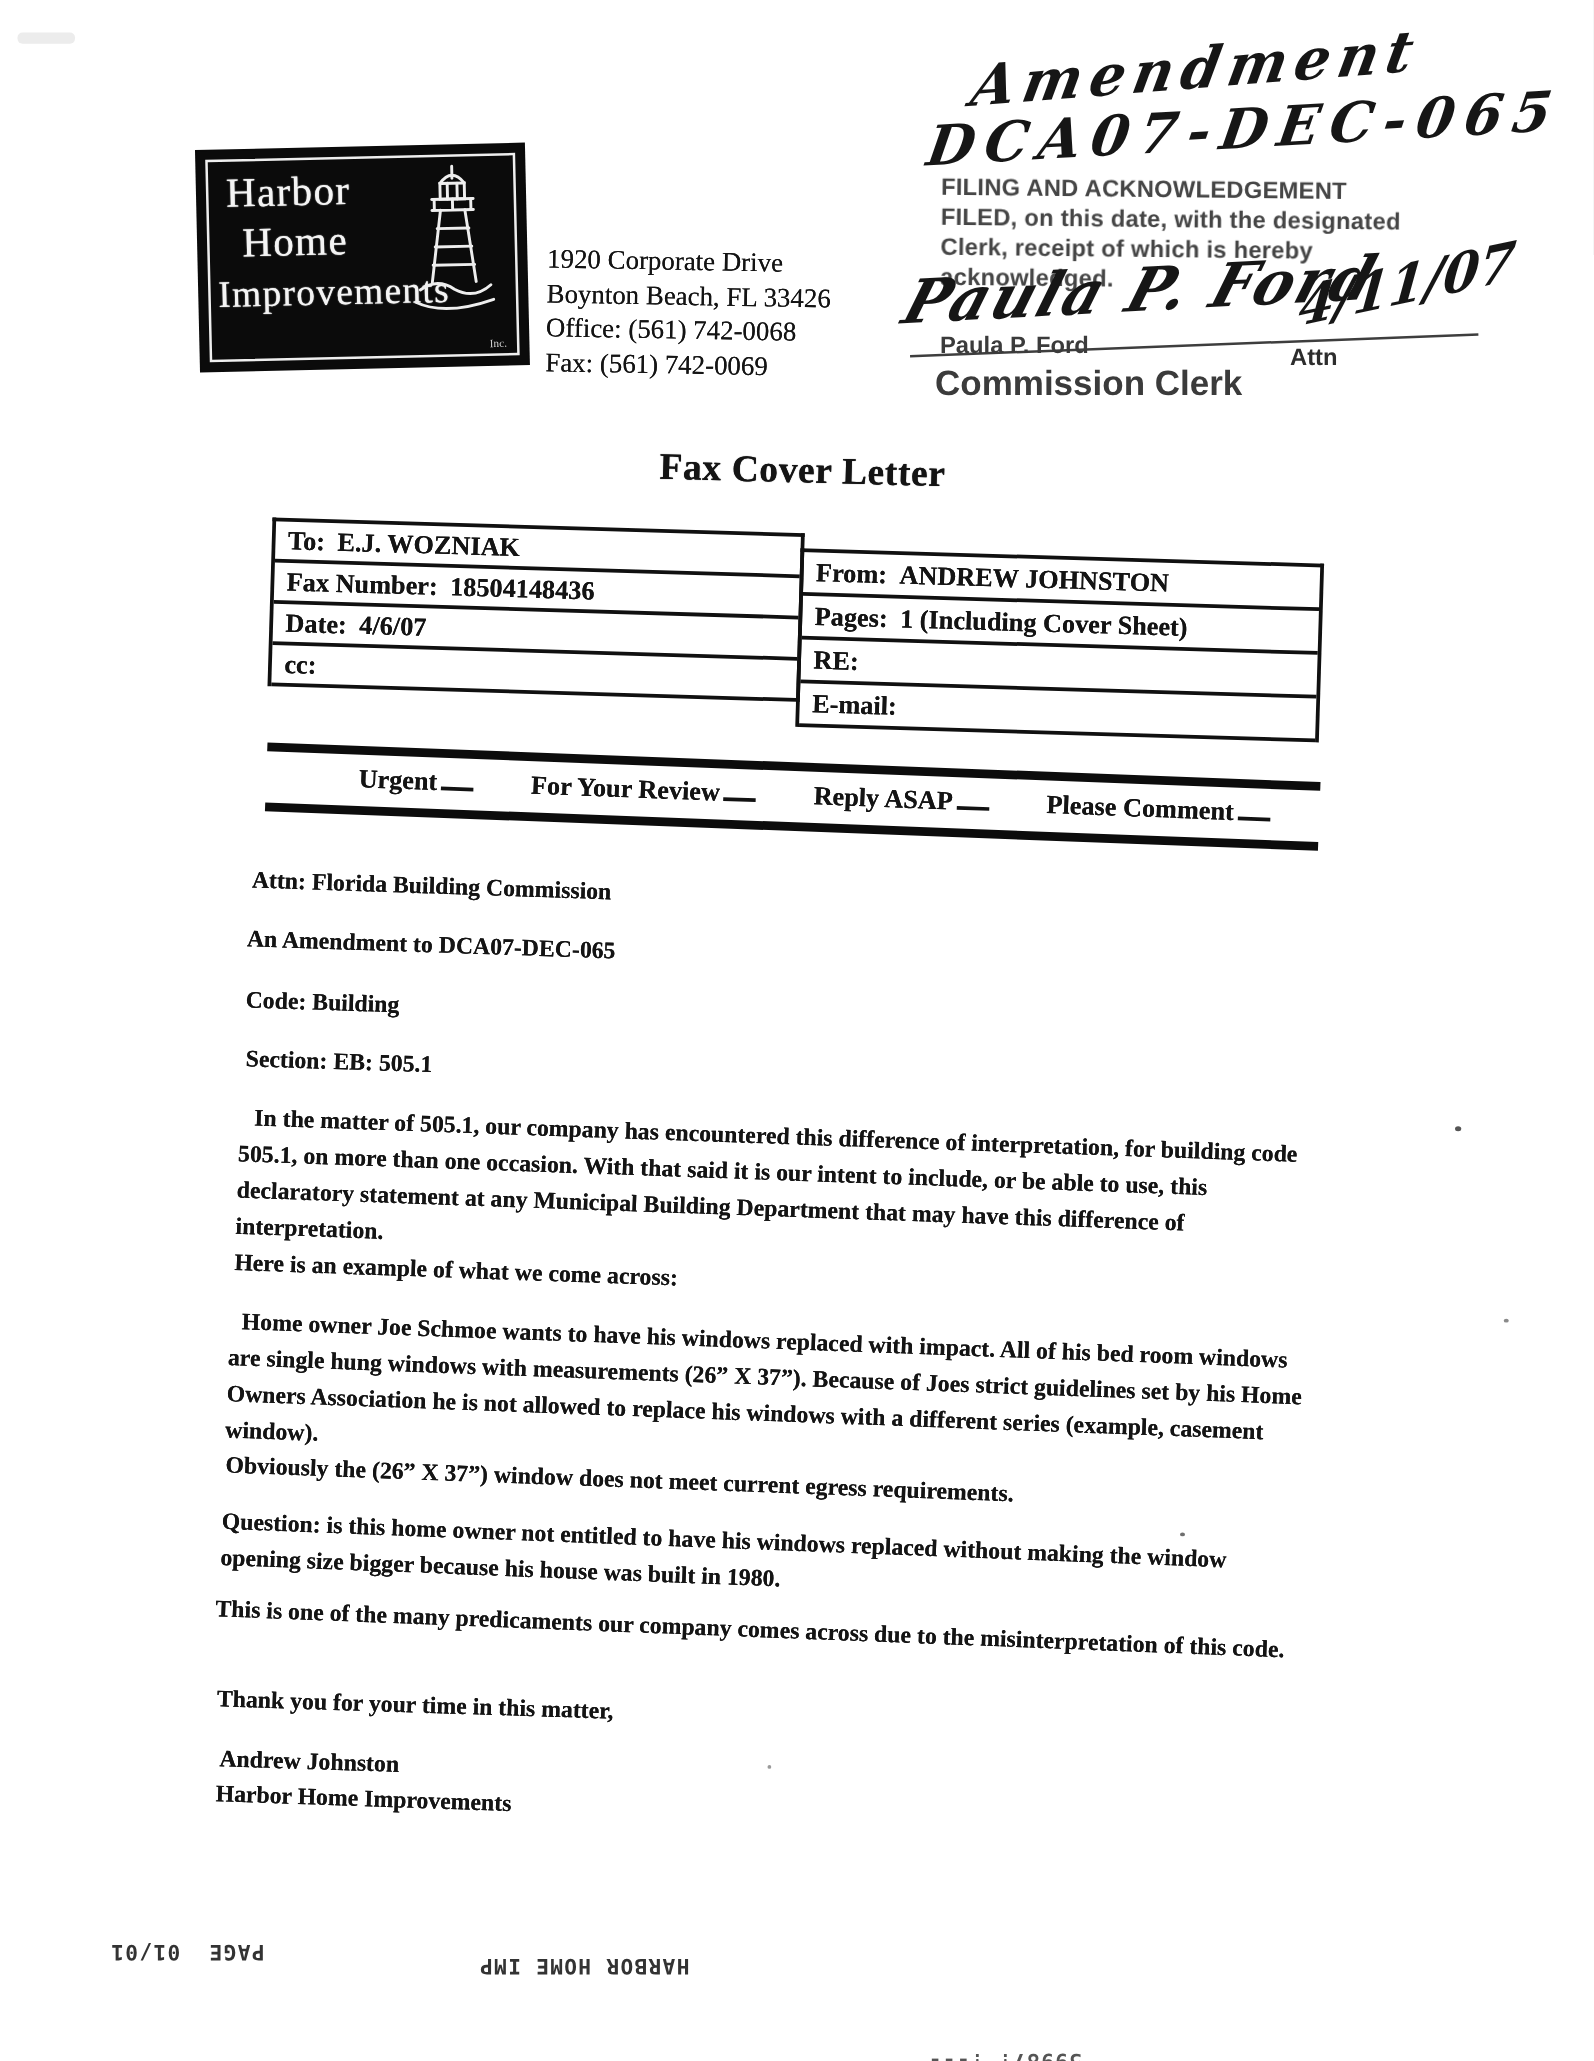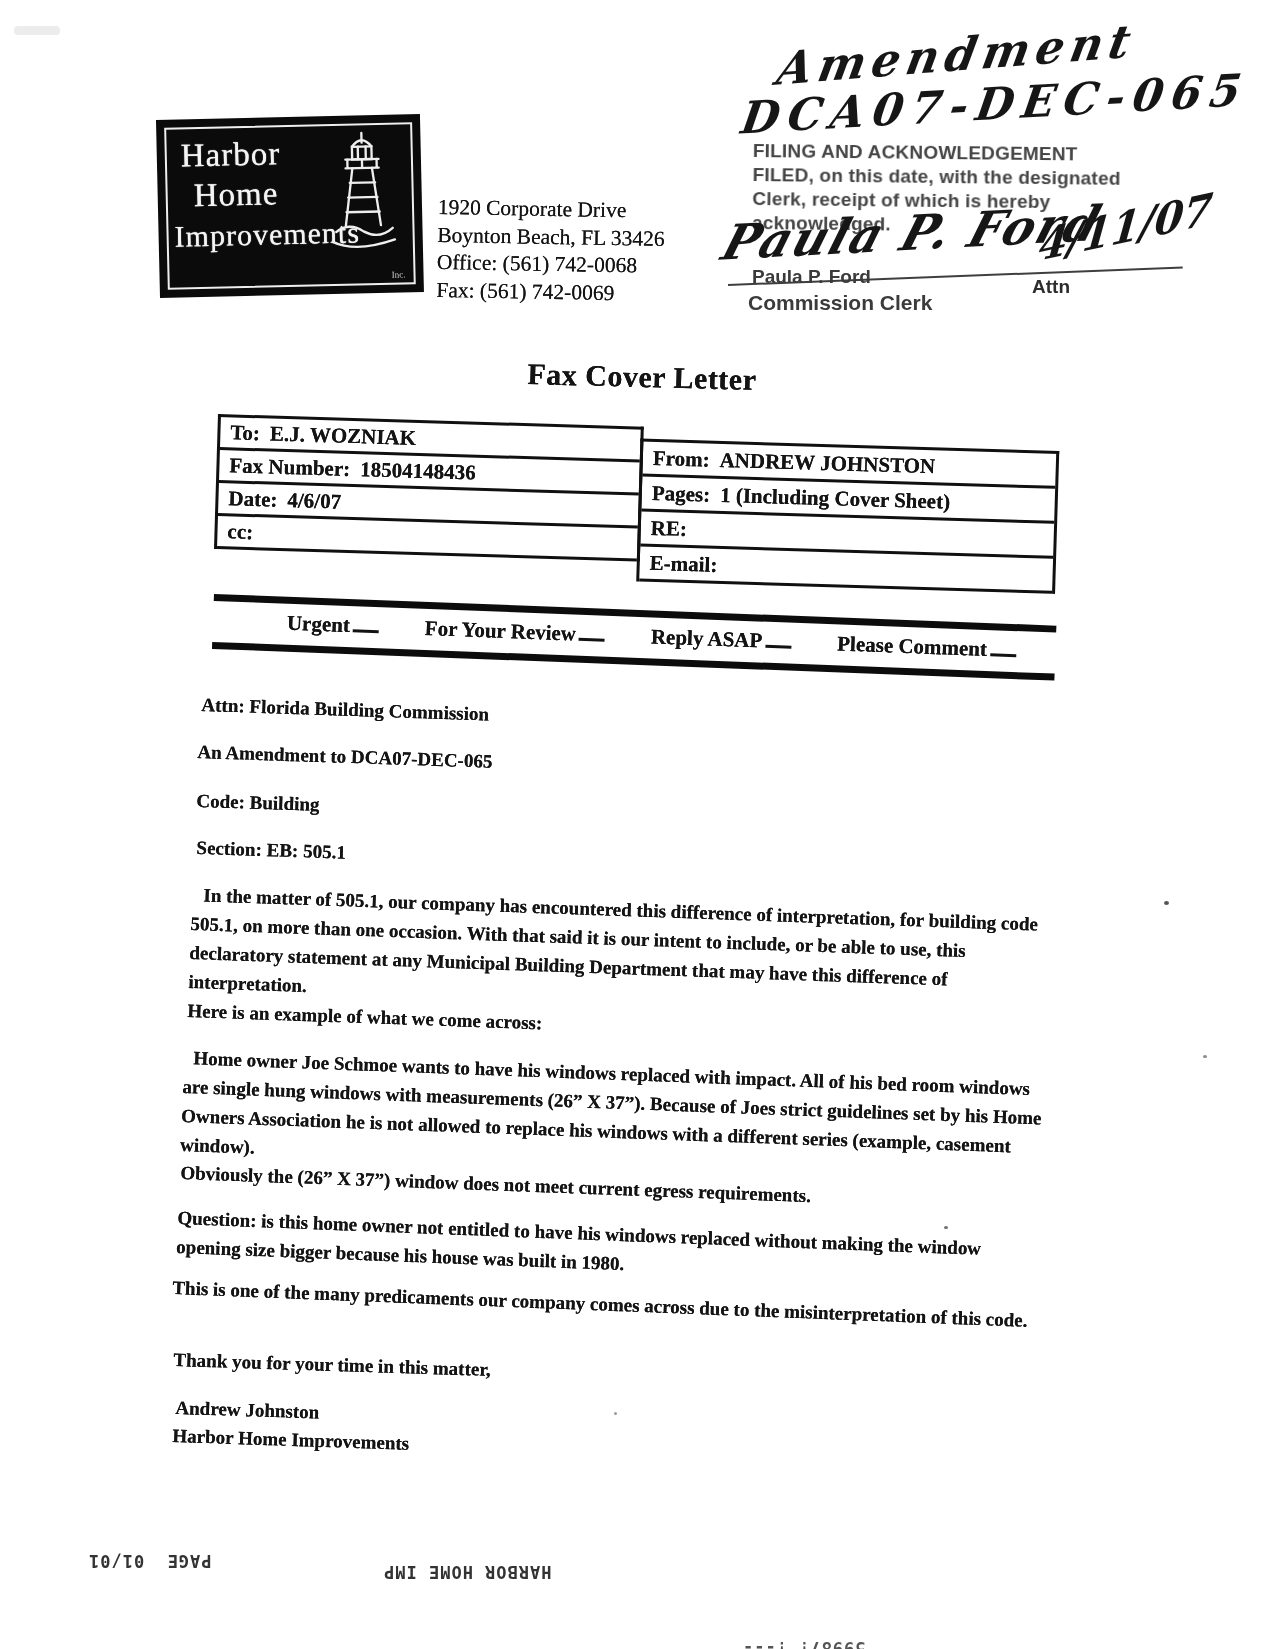--- a/index.html
+++ b/index.html
@@ -38,21 +38,21 @@
 
   .stamp {
     position:absolute; left:753px; top:139px;
     font-family:"Liberation Sans", sans-serif; font-weight:700;
     font-size:19px; line-height:24px; color:#454545; letter-spacing:.2px;
     transform:rotate(.6deg); transform-origin:0 0; filter:blur(.4px);
   }
   .stamp-text { position:absolute; font-family:"Liberation Sans", sans-serif; font-weight:700; color:#3b3b3b; filter:blur(.35px); white-space:nowrap; }
   .clerk-name  { left:752px; top:266px; font-size:19px; }
   .date-label  { left:1032px; top:276px; font-size:19px; color:#2d2d2d; }
-  .clerk-title { left:748px; top:291px; font-size:21px; }
+  .clerk-title { left:748px; top:291px; font-size:28px; }
 
   
   .title {
     position:absolute; left:528px; top:357px; font-size:30px; font-weight:700;
     letter-spacing:.5px; transform:rotate(1.5deg); transform-origin:0 0;
     text-shadow:0 0 .6px #000;
   }
 
   
   .fax-table {

